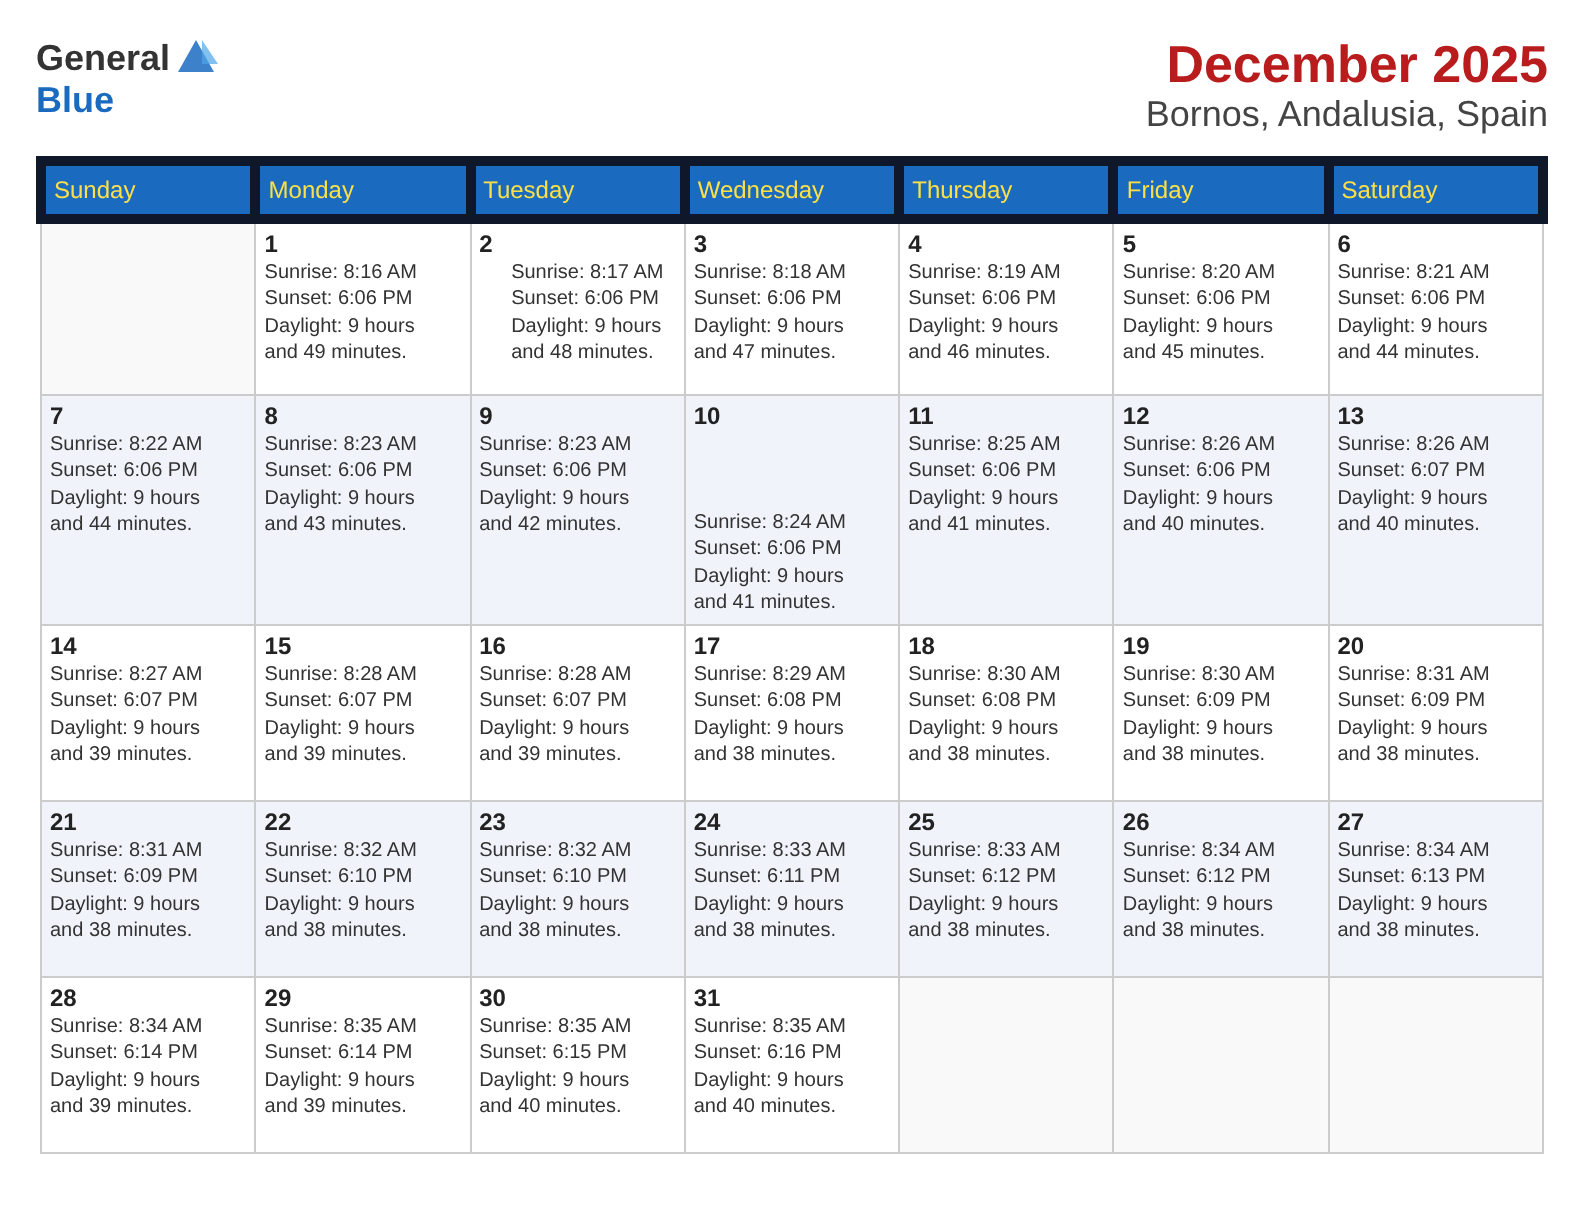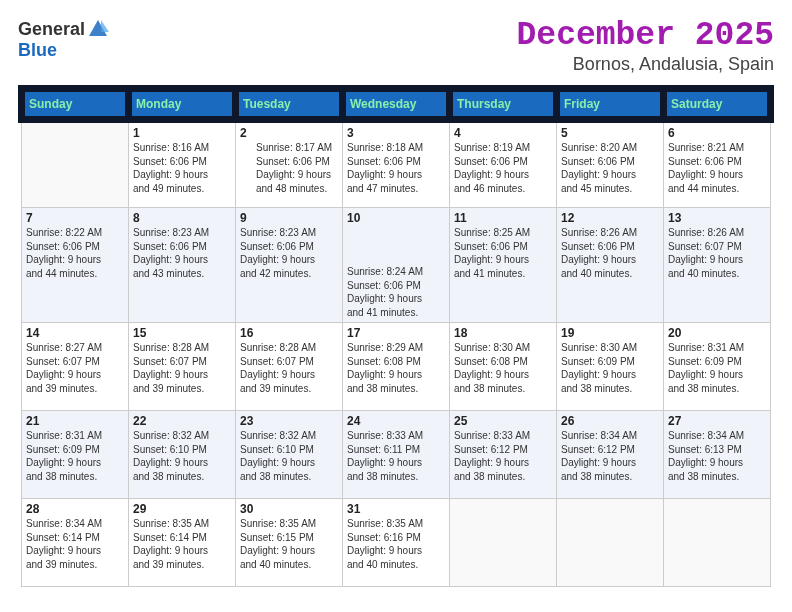--- a/index.html
+++ b/index.html
@@ -44,44 +44,43 @@
     }
     .logo-icon {
       width: 22px;
       height: 22px;
       margin-left: 2px;
     }
     .title-block {
       text-align: right;
     }
     .month-title {
-      font-size: 33px;
+      font-size: 26px;
       font-weight: bold;
-      color: #a21caf;
+      color: #b91c1c;
       line-height: 1.1;
-      font-family: Liberation Mono, monospace;
     }
     .location {
       font-size: 18px;
       color: #444;
     }
     .calendar {
       flex: 1;
       border: 1px solid #ccc;
       border-collapse: collapse;
       width: 100%;
       table-layout: fixed;
     }
     .calendar th {
       background: #1a6bbf;
-      color: #86efac;
+      color: #fde047;
       font-size: 12px;
-      font-weight: bold;
+      font-weight: normal;
       padding: 5px 4px;
-      border: 7px solid #0f172a;
+      border: 5px solid #0f172a;
       text-align: left;
     }
     .calendar td {
       border: 1px solid #ccc;
       vertical-align: top;
       padding: 3px 4px;
       font-size: 10.5px;
       color: #333;
       height: 88px;
     }

